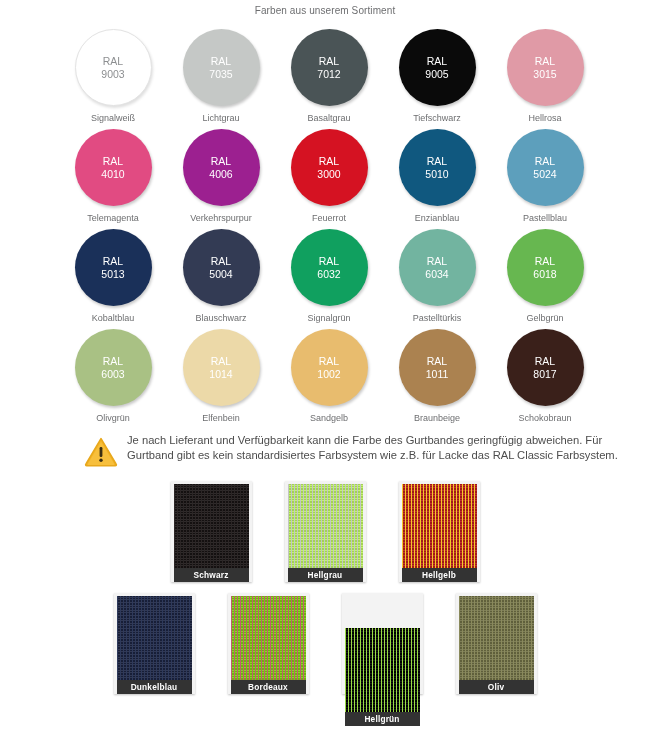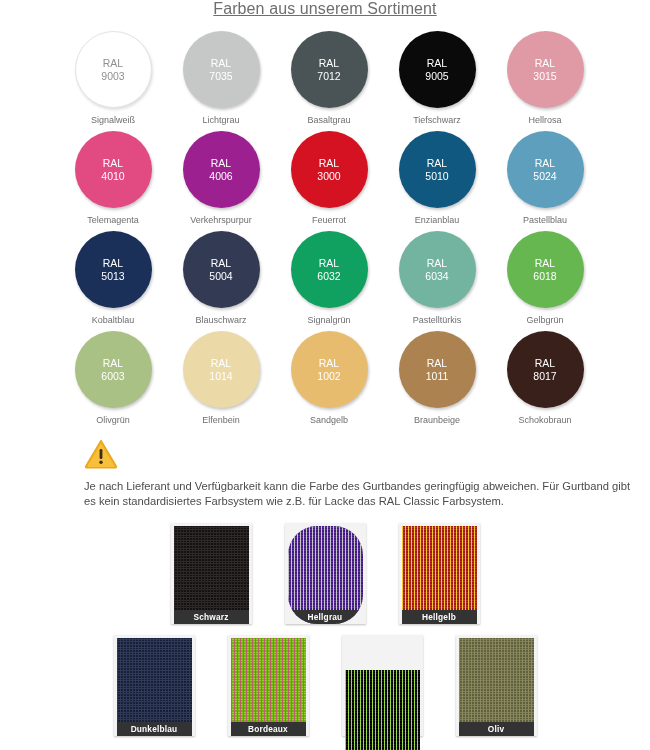--- a/index.html
+++ b/index.html
@@ -13,24 +13,24 @@
     height: 750px;
     overflow: hidden;
     font-family: "Liberation Sans", sans-serif;
     color: #58595b;
     position: relative;
   }
 
   
   .page-title {
     text-align: center;
-    font-size: 16px;
+    font-size: 10px;
     color: #6d6e70;
+    padding-top: 5px;
     letter-spacing: .1px;
-    text-decoration: underline;
   }
 
   
   .ral-grid {
     padding: 13px 0 0 0;
     margin-left: 8px;
   }
   .ral-row {
     display: flex;
     justify-content: center;
@@ -77,21 +77,20 @@
     white-space: nowrap;
   }
 
   
   .notice {
     display: flex;
     align-items: flex-start;
     gap: 9px;
     margin: 9px 0 0 0;
     padding: 0 18px 0 84px;
-    flex-direction: column;
   }
   .warn-icon {
     flex: 0 0 auto;
     width: 34px;
     height: 31px;
     margin-top: 4px;
   }
   .notice-text {
     font-size: 11.2px;
     line-height: 1.36;
@@ -355,21 +354,21 @@
 
 <div class="fabric-grid" id="fabric-grid">
     <div class="fabric-row">
       <div class="fabric-cell">
         <div class="fabric-swatch" style="background: rgb(23, 19, 19);">
           <div class="fabric-weave" style="background-image: repeating-linear-gradient(90deg, rgb(44, 38, 38) 0px, rgb(44, 38, 38) 1.4px, rgba(0, 0, 0, 0) 1.4px, rgba(0, 0, 0, 0) 3px), repeating-linear-gradient(0deg, rgba(255, 255, 255, 0.1) 0px, rgba(255, 255, 255, 0.1) 1px, rgba(0, 0, 0, 0.14) 1px, rgba(0, 0, 0, 0.14) 2.6px);"></div>
           <div class="fabric-label">Schwarz</div>
         </div>
       </div>
       <div class="fabric-cell">
-        <div class="fabric-swatch" style="background: #4c1d95; border-radius: 29px;">
+        <div class="fabric-swatch" style="background: #bef264;">
           <div class="fabric-weave" style="background-image: repeating-linear-gradient(90deg, rgb(195, 197, 198) 0px, rgb(195, 197, 198) 1.4px, rgba(0, 0, 0, 0) 1.4px, rgba(0, 0, 0, 0) 3px), repeating-linear-gradient(0deg, rgba(255, 255, 255, 0.1) 0px, rgba(255, 255, 255, 0.1) 1px, rgba(0, 0, 0, 0.14) 1px, rgba(0, 0, 0, 0.14) 2.6px);"></div>
           <div class="fabric-label">Hellgrau</div>
         </div>
       </div>
       <div class="fabric-cell">
         <div class="fabric-swatch" style="background: #b91c1c;">
           <div class="fabric-weave" style="background-image: repeating-linear-gradient(90deg, rgb(246, 199, 40) 0px, rgb(246, 199, 40) 1.4px, rgba(0, 0, 0, 0) 1.4px, rgba(0, 0, 0, 0) 3px), repeating-linear-gradient(0deg, rgba(255, 255, 255, 0.1) 0px, rgba(255, 255, 255, 0.1) 1px, rgba(0, 0, 0, 0.14) 1px, rgba(0, 0, 0, 0.14) 2.6px);"></div>
           <div class="fabric-label">Hellgelb</div>
         </div>
       </div>

